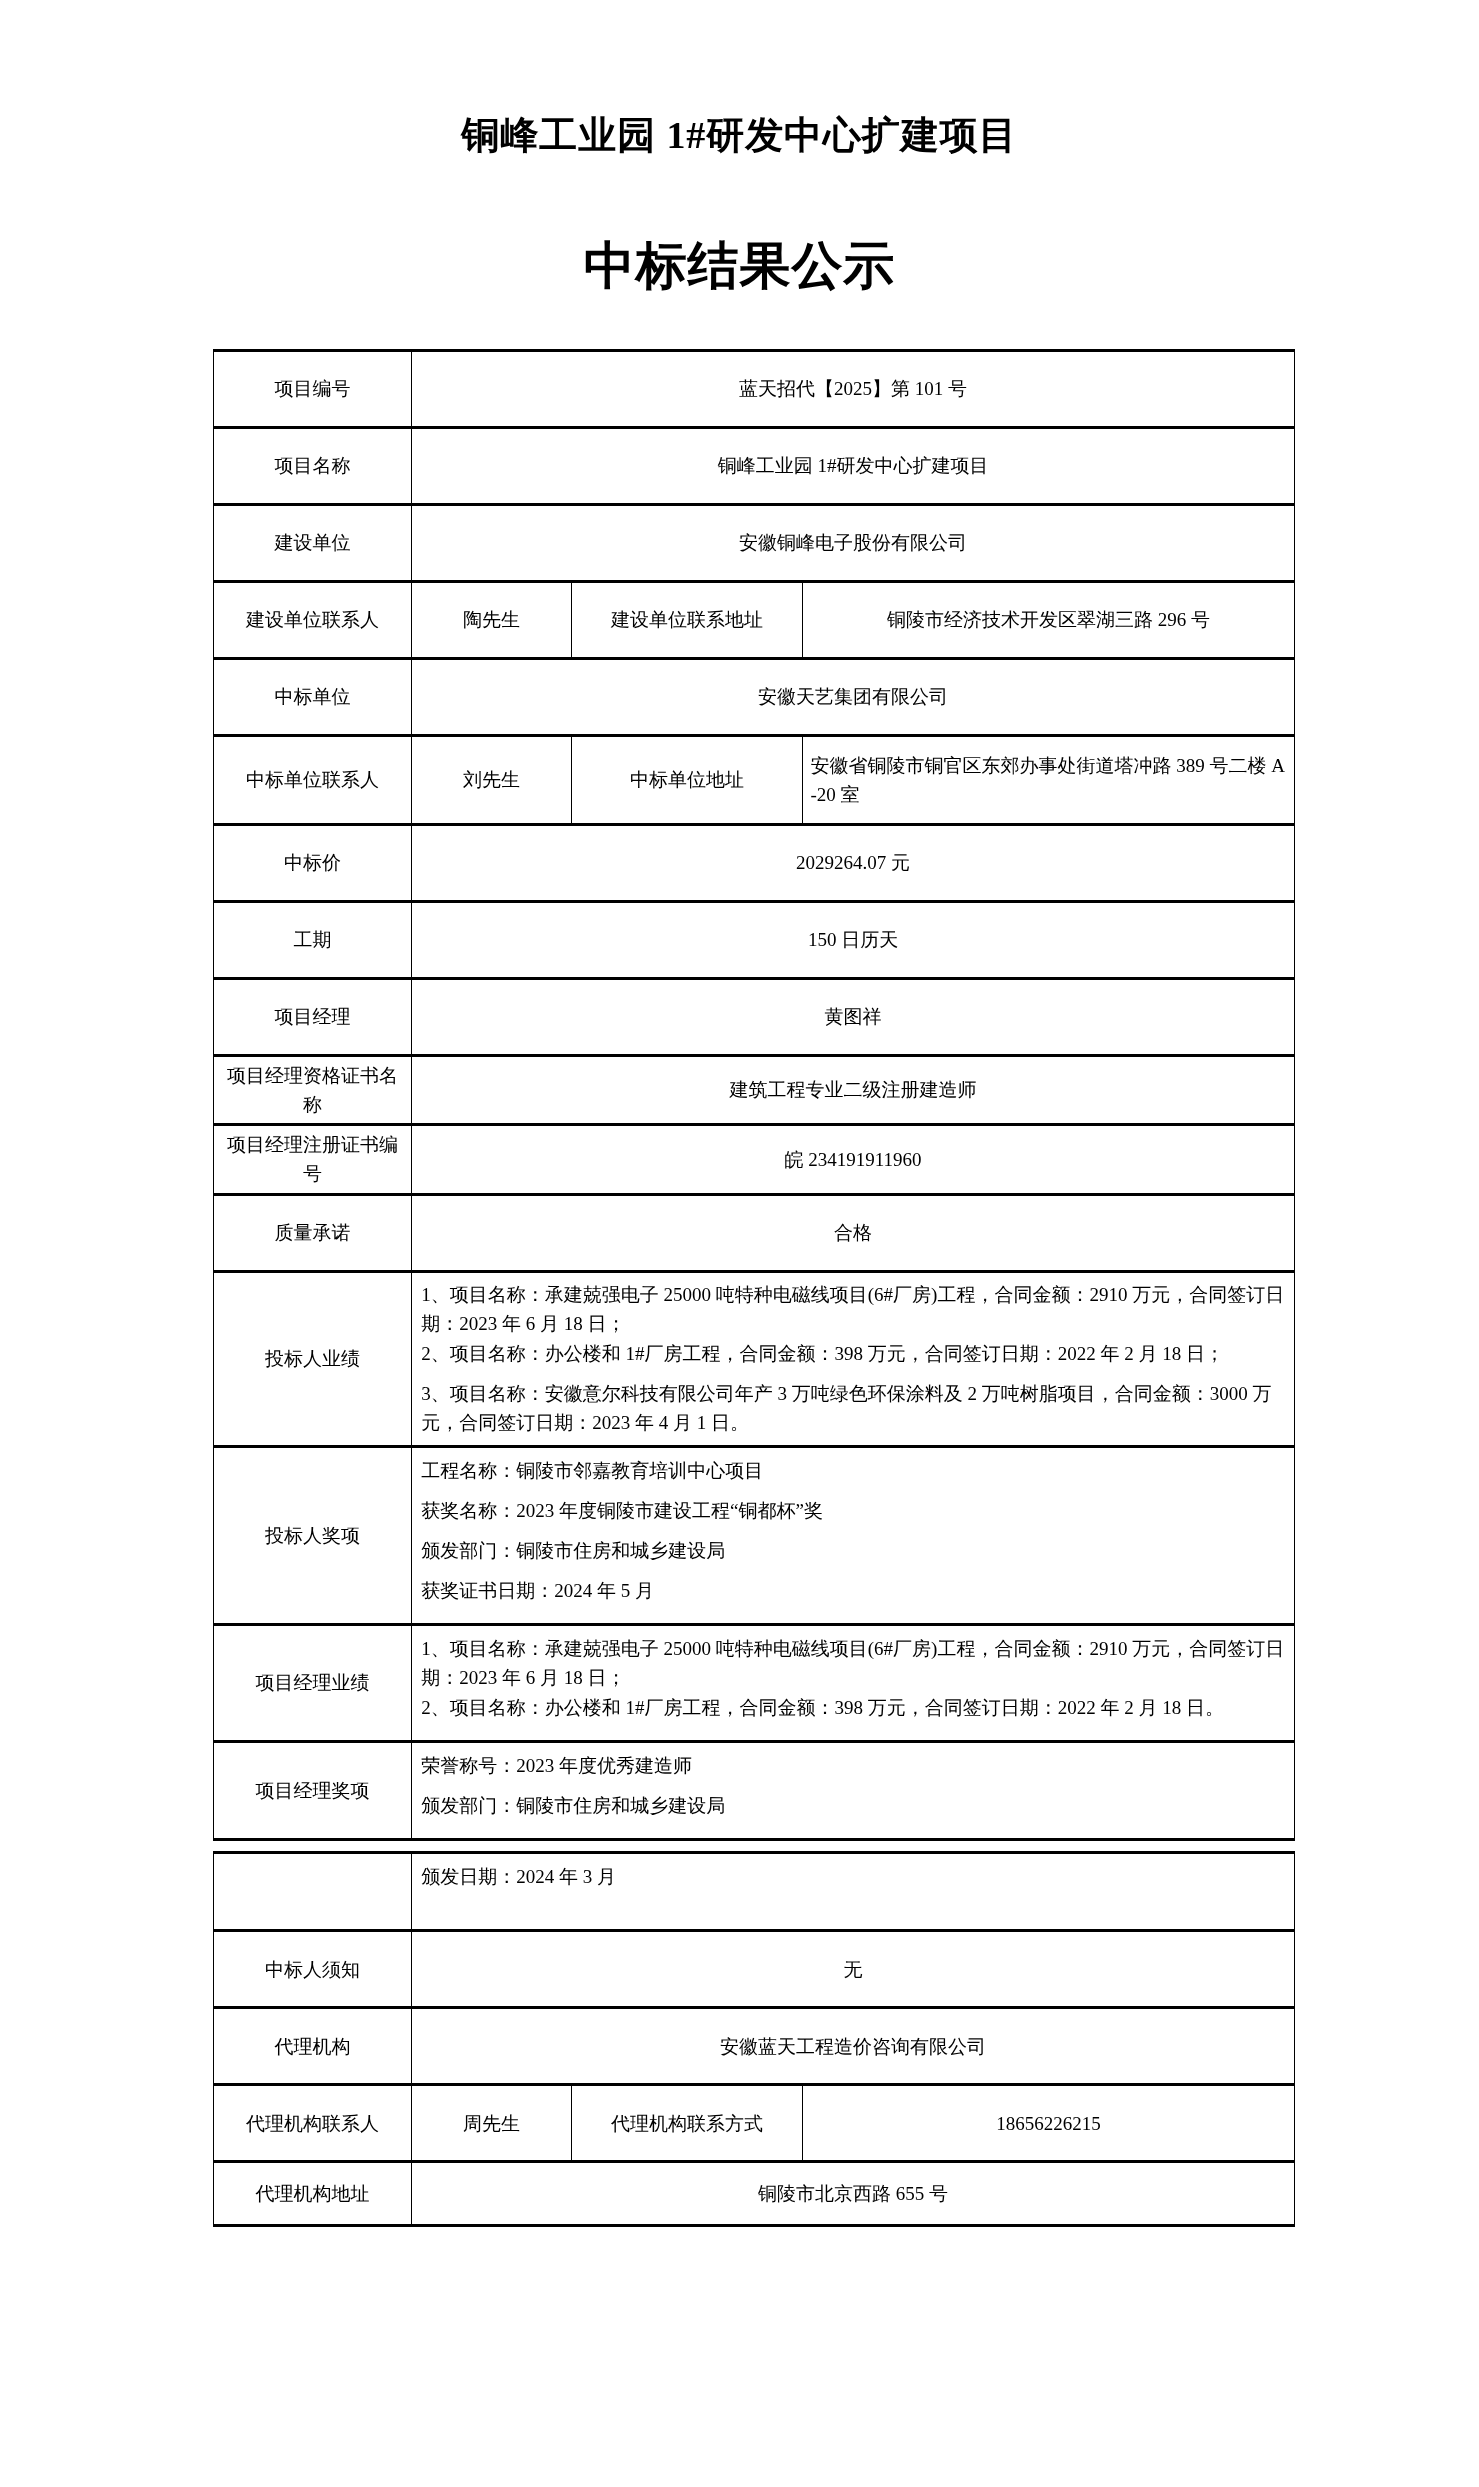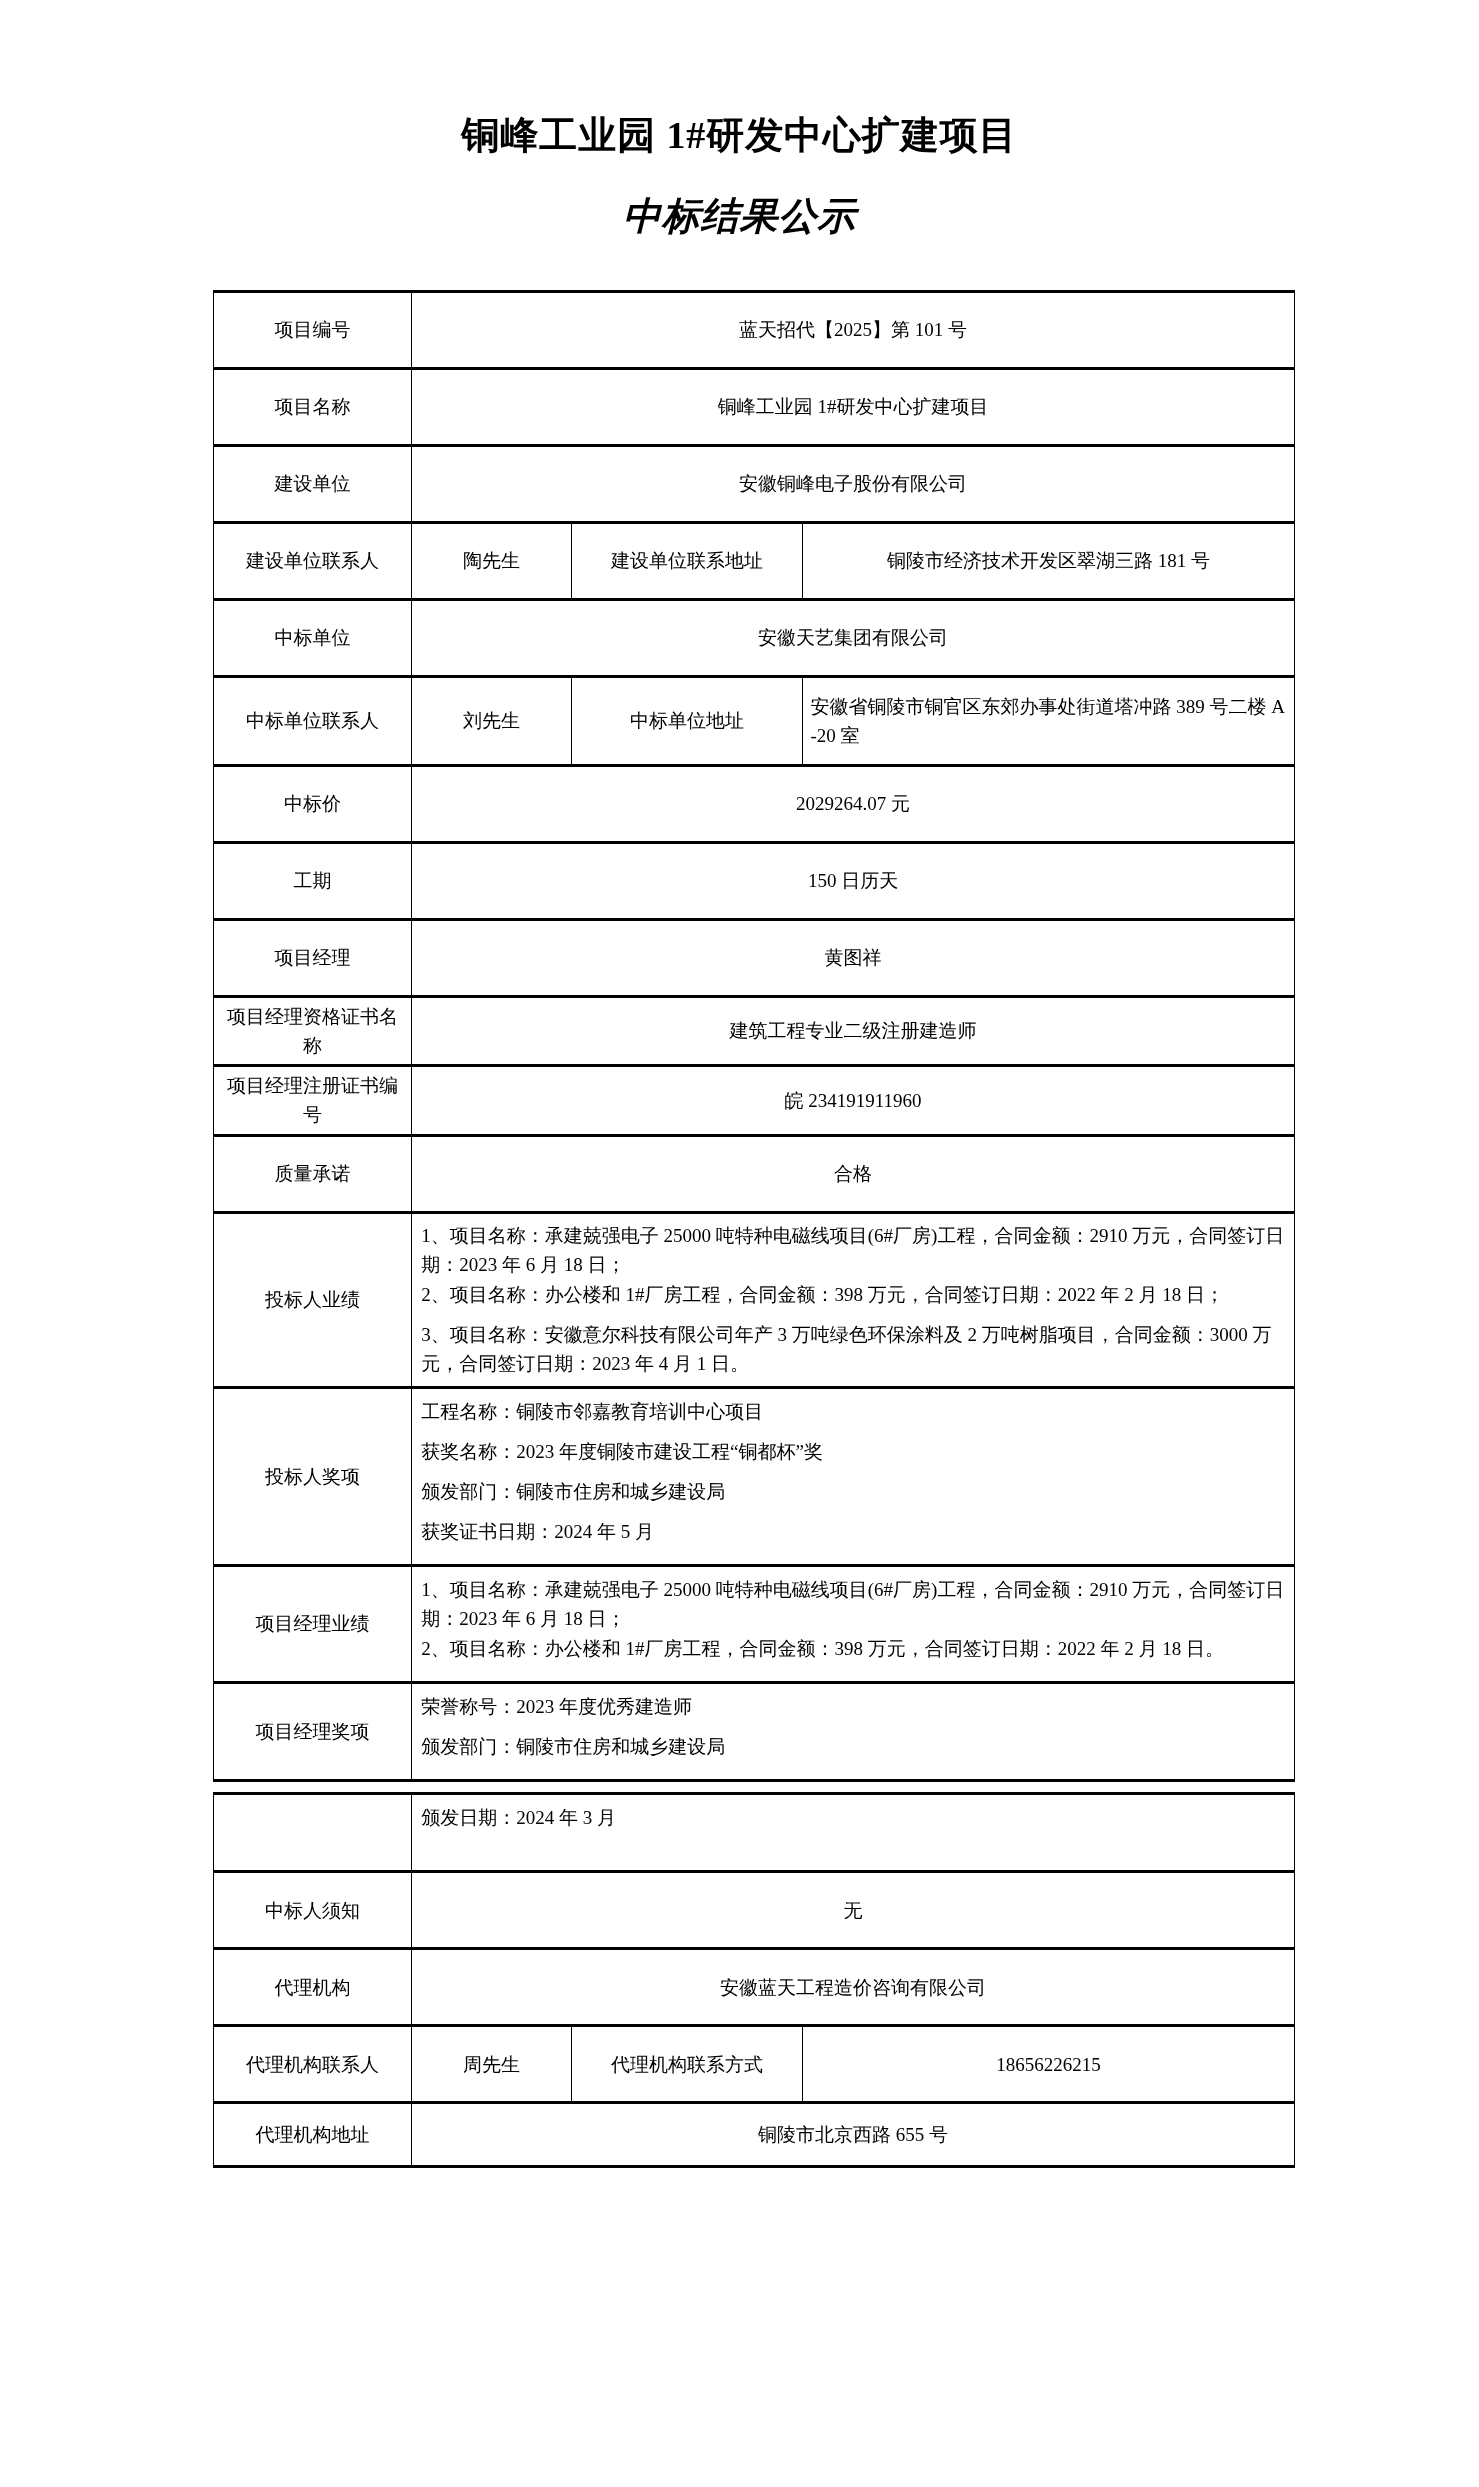--- a/index.html
+++ b/index.html
@@ -20,25 +20,24 @@
   .titles {
     padding-top: 110px;
     text-align: center;
   }
   .title-line1 {
     font-size: 38px;
     font-weight: bold;
     letter-spacing: 0.9px;
   }
   .title-line2 {
-    font-size: 38px;
+    font-size: 51px;
     font-weight: bold;
-    margin-top: 30px;
+    margin-top: 71px;
     letter-spacing: 0.9px;
-    font-style: italic;
   }
   .doc-table {
     border-collapse: collapse;
     table-layout: fixed;
     width: 1081px;
     margin-left: 213px;
   }
   .doc-table.first { margin-top: 48px; }
   .doc-table.second { margin-top: 10.3px; }
   .doc-table td {
@@ -107,21 +106,21 @@
         <td class="val" colspan="3">铜峰工业园 1#研发中心扩建项目</td>
       </tr>
       <tr class="h-std">
         <td class="lbl">建设单位</td>
         <td class="val" colspan="3">安徽铜峰电子股份有限公司</td>
       </tr>
       <tr class="h-std">
         <td class="lbl">建设单位联系人</td>
         <td class="val">陶先生</td>
         <td class="lbl">建设单位联系地址</td>
-        <td class="val">铜陵市经济技术开发区翠湖三路 181 号</td>
+        <td class="val">铜陵市经济技术开发区翠湖三路 296 号</td>
       </tr>
       <tr class="h-std">
         <td class="lbl">中标单位</td>
         <td class="val" colspan="3">安徽天艺集团有限公司</td>
       </tr>
       <tr class="h-tall">
         <td class="lbl">中标单位联系人</td>
         <td class="val">刘先生</td>
         <td class="lbl">中标单位地址</td>
         <td class="val-left">安徽省铜陵市铜官区东郊办事处街道塔冲路 389 号二楼 A-20 室</td>

